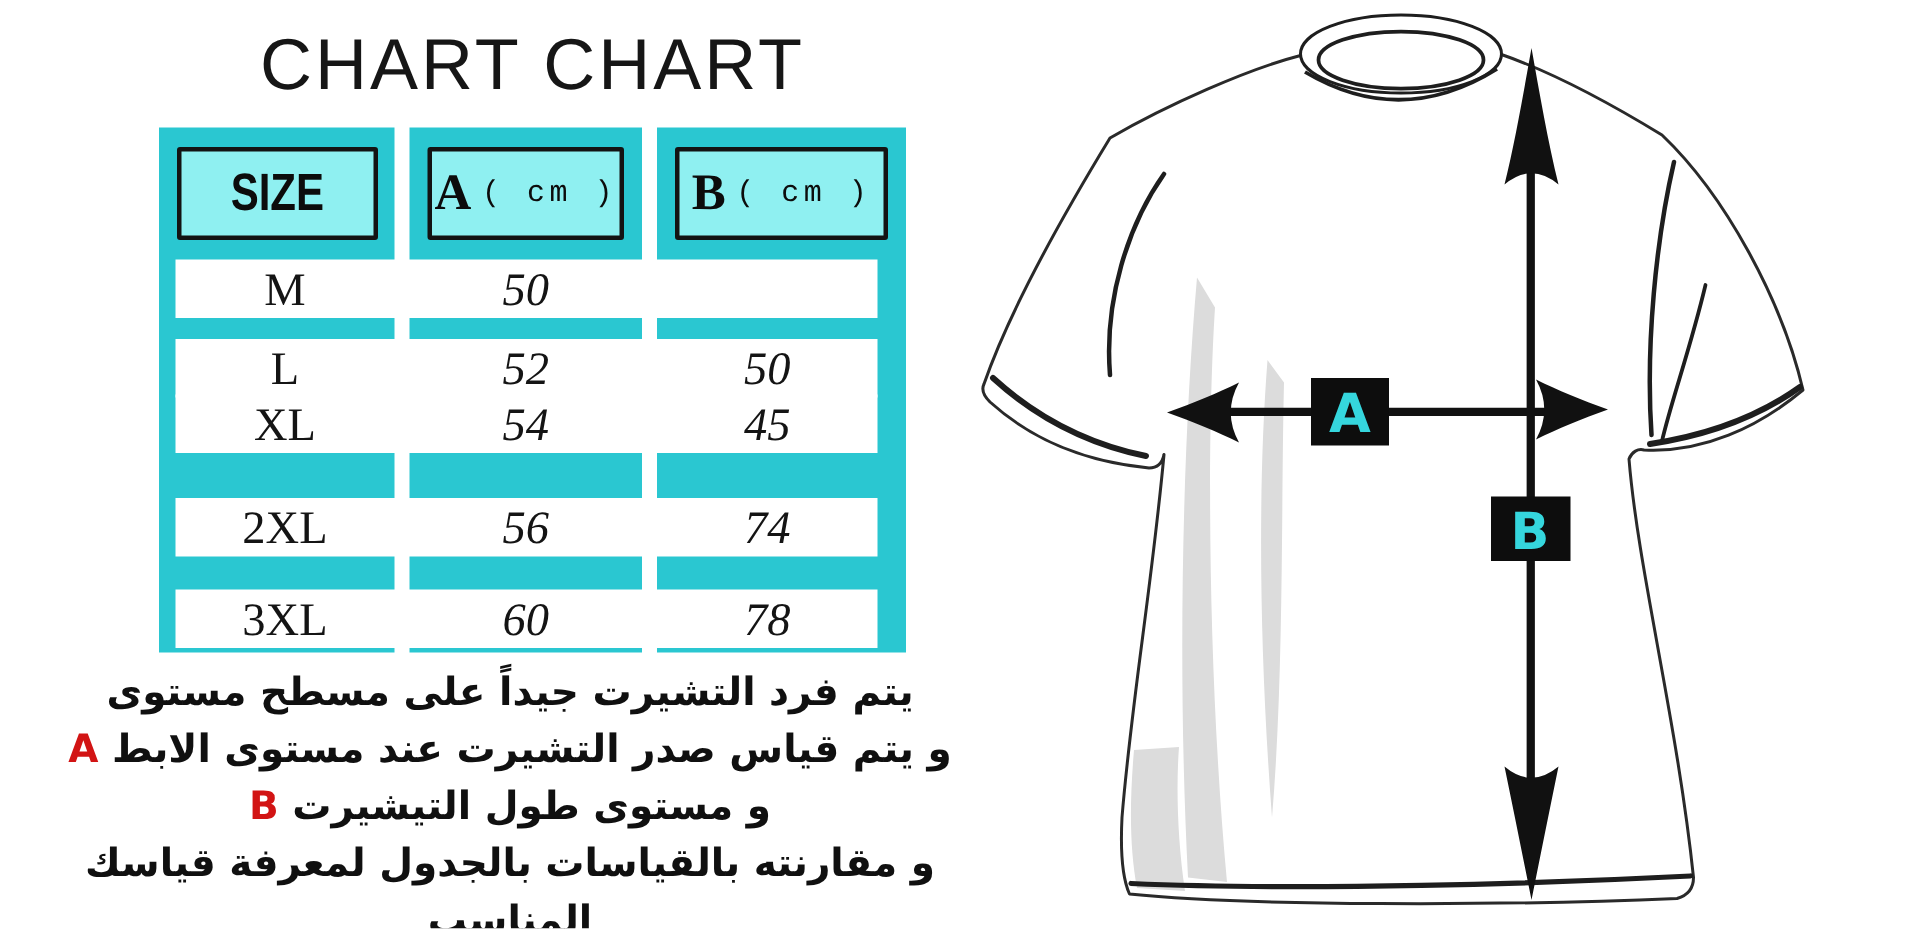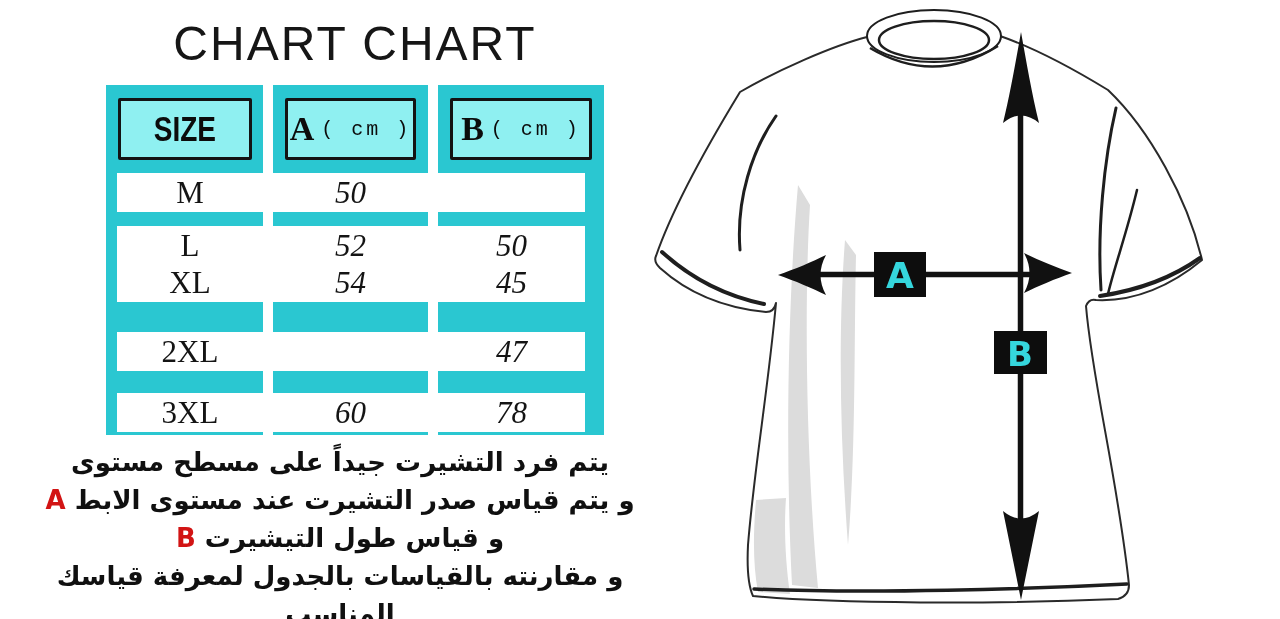--- a/index.html
+++ b/index.html
@@ -80,33 +80,34 @@
       <div class="cell c-a">52</div>
       <div class="cell c-b">50</div>
     </div>
     <div class="row-strip r2">
       <div class="cell c-size">XL</div>
       <div class="cell c-a">54</div>
       <div class="cell c-b">45</div>
     </div>
     <div class="row-strip r3">
       <div class="cell c-size">2XL</div>
-      <div class="cell c-b">47</div>
+      <div class="cell c-a">56</div>
+      <div class="cell c-b">74</div>
     </div>
     <div class="row-strip r4">
       <div class="cell c-size">3XL</div>
       <div class="cell c-a">60</div>
       <div class="cell c-b">78</div>
     </div>
   </div>
 
   <div class="instructions">
     <div>يتم فرد التشيرت جيداً على مسطح مستوى</div>
     <div><span>و يتم قياس صدر التشيرت عند مستوى الابط</span> <span class="red-letter">A</span></div>
-    <div><span>و قياس طول التيشيرت</span> <span class="red-letter">B</span></div>
+    <div><span>و مستوى طول التيشيرت</span> <span class="red-letter">B</span></div>
     <div>و مقارنته بالقياسات بالجدول لمعرفة قياسك المناسب</div>
   </div>
 
   <svg class="diagram" viewBox="0 0 640 619">
 
     <path d="M 227 37
          C 192 46 138 70 100 92
          C 72 138 34 204 16 256
          C 14 260 16 264 20 268
          C 50 295 85 308 126 312

